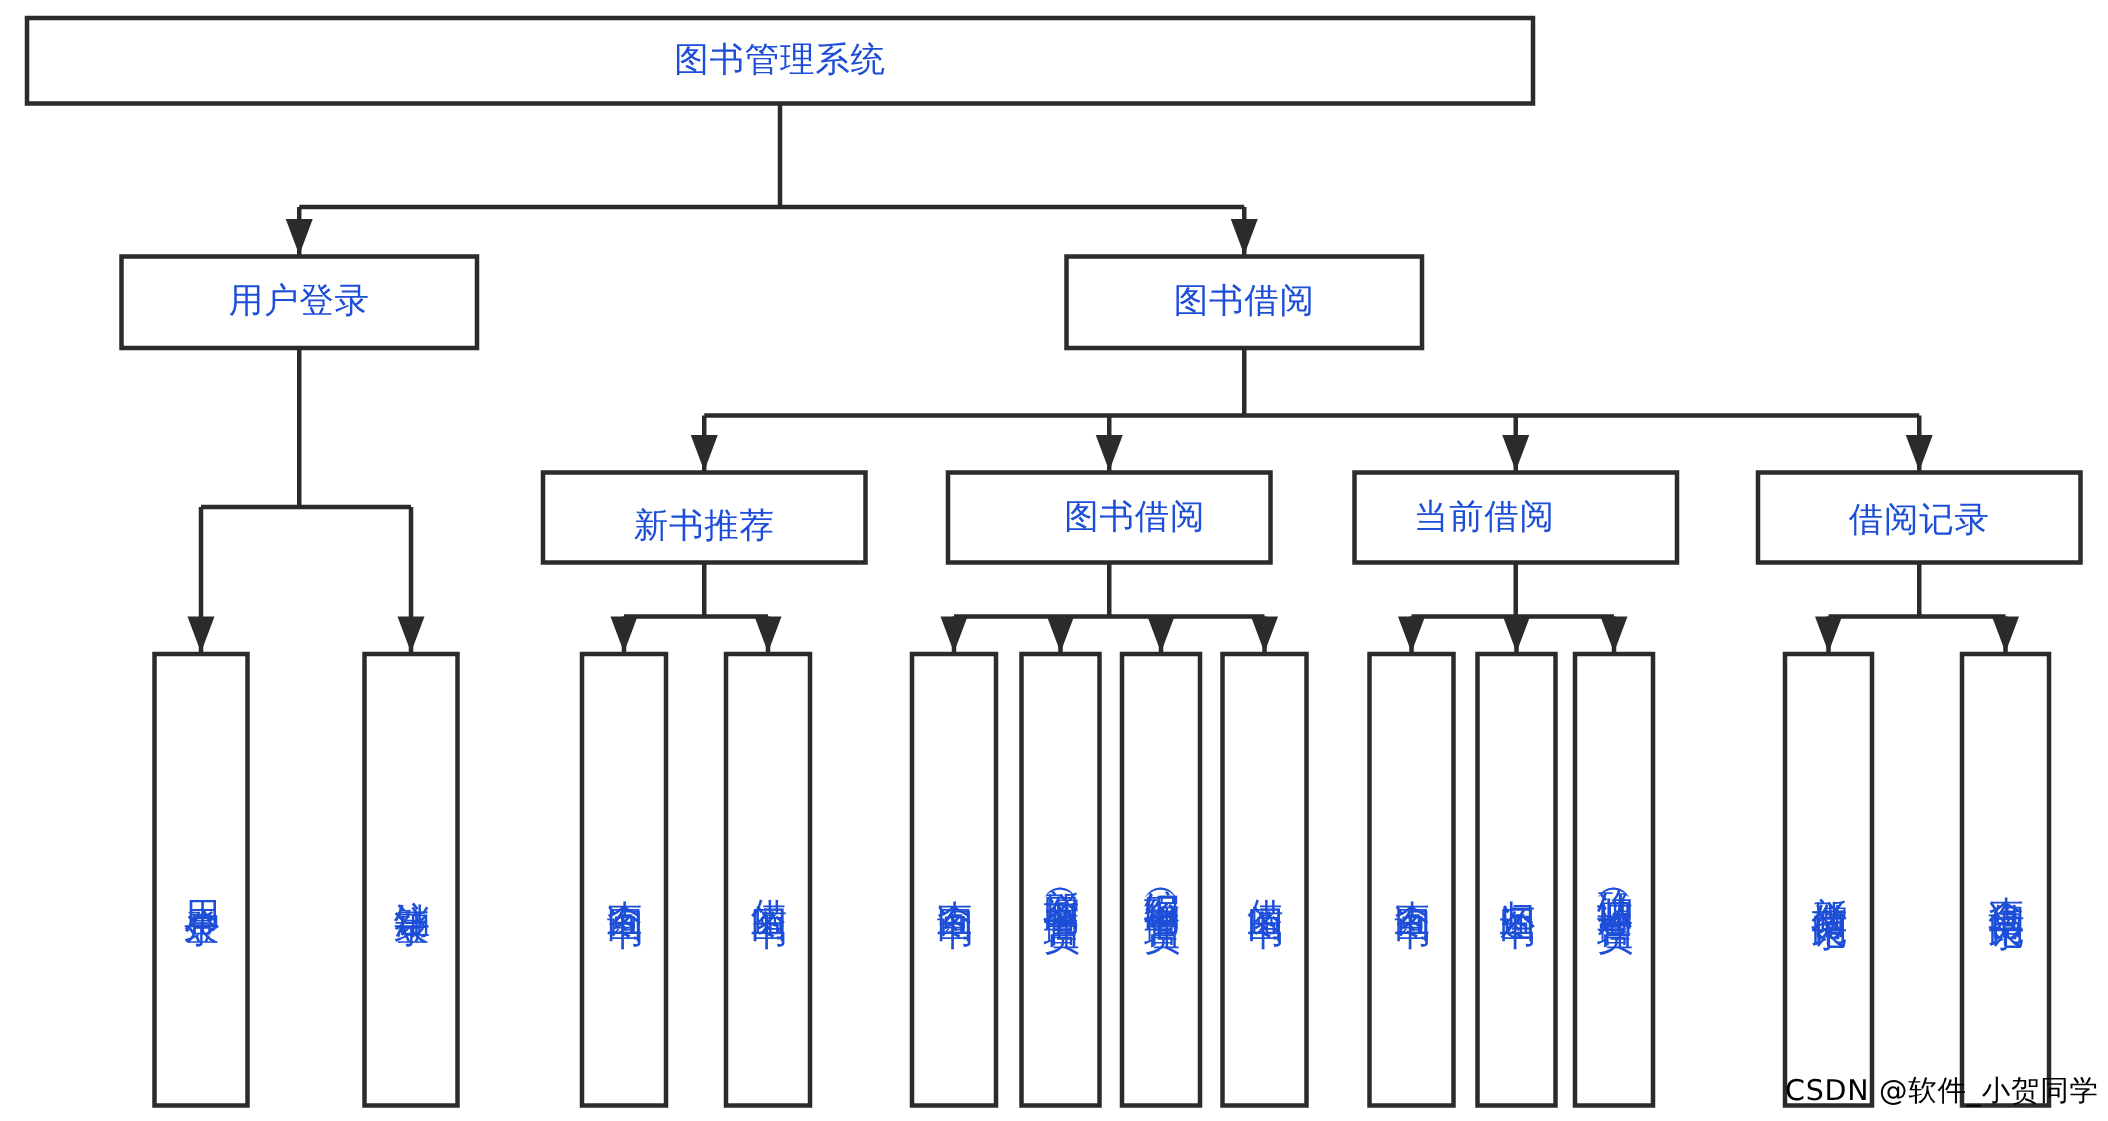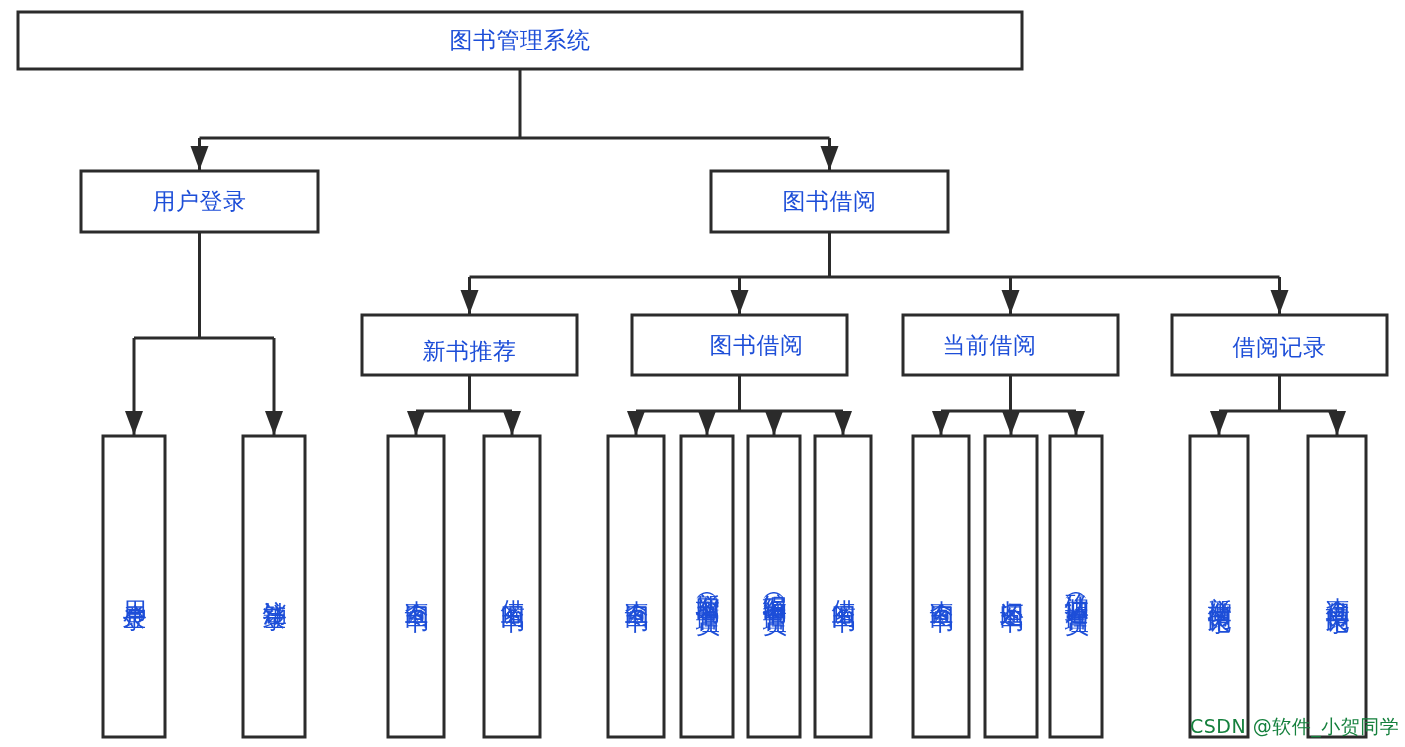--- a/index.html
+++ b/index.html
@@ -57,21 +57,21 @@
     text-align: center;
   }
   .node-label.vertical {
     writing-mode: vertical-rl;
     text-orientation: upright;
     letter-spacing: 3px;
     font-size: 24px;
   }
   .watermark {
     position: absolute;
-    color: #15803d;
+    color: #000000;
     font-size: 19px;
     font-family: "DejaVu Sans", "Liberation Sans", sans-serif;
     white-space: nowrap;
     letter-spacing: 0.5px;
   }
 </style>
 </head>
 <body>
 
 <div id="diagram-root">

